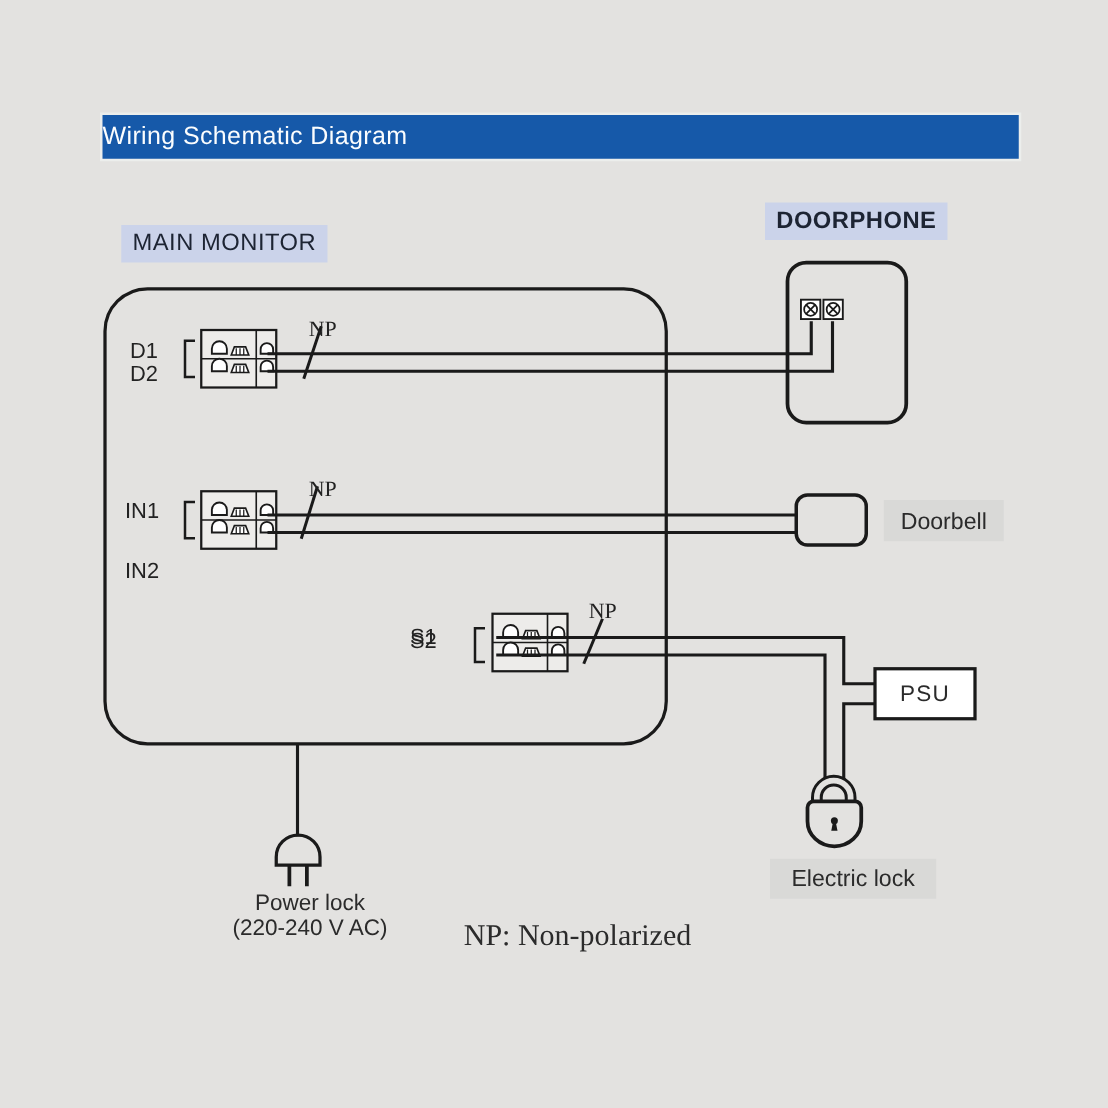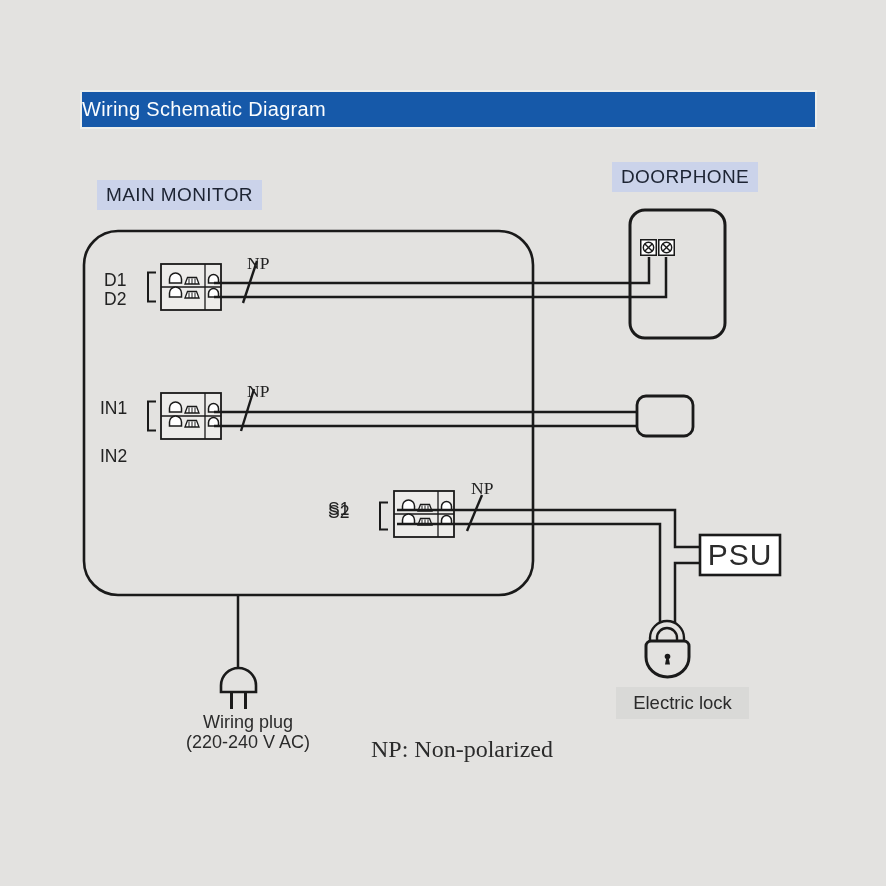--- a/index.html
+++ b/index.html
@@ -8,21 +8,21 @@
   .stage svg{position:absolute;left:0;top:0;}
   .abs{position:absolute;}
   .title-bar{left:82px;top:92px;width:733px;height:35px;background:#1659a9;color:#fbfdfe;
              font-size:20px;line-height:35px;padding-left:0;letter-spacing:.3px;
              box-shadow:0 0 0 2px #eceeec;}
   .hl-blue{background:#cbd3ea;color:#1d2433;font-size:19px;padding:4px 9px;letter-spacing:.4px;white-space:nowrap;}
   .hl-gray{background:#d9d9d7;color:#2b2b2b;font-size:18.5px;display:flex;align-items:center;justify-content:center;white-space:nowrap;}
   .pin{font-size:17.5px;color:#222;text-align:left;line-height:18px;}
   .np{font-size:17.5px;color:#222;line-height:18px;font-family:Liberation Serif, serif;}
   .psu-text{left:700px;top:535px;width:80px;height:40px;display:flex;align-items:center;justify-content:center;
-            font-size:30px;letter-spacing:1px;color:#2b2b2b;border-radius:19px;}
+            font-size:18px;letter-spacing:1px;color:#2b2b2b;border-radius:19px;}
   .caption{font-size:18px;color:#2b2b2b;text-align:center;line-height:20px;}
   .note{font-size:24px;color:#2b2b2b;font-family:Liberation Serif, serif;}
 </style>
 </head>
 <body>
 
 <div class="stage">
 
   <svg width="886" height="886" viewBox="0 0 886 886">
     <defs>
@@ -93,33 +93,34 @@
 
     <g>
       <path d="M221,692 v-6.5 a17.5,17.5 0 0 1 35,0 v6.5 z" fill="none" stroke="#1a1a1a" stroke-width="2.6"></path>
       <path d="M231.5,692 v17 M245.5,692 v17" stroke="#1a1a1a" stroke-width="3" fill="none"></path>
     </g>
   </svg>
 
   <div class="abs title-bar">Wiring Schematic Diagram</div>
 
   <div class="abs hl-blue" style="left:97px;top:180px;">MAIN MONITOR</div>
-  <div class="abs hl-blue" style="left:612px;top:162px;">DOORPHONE</div>
+  <div class="abs hl-blue" style="left:612px;top:162px;font-weight:bold;">DOORPHONE</div>
 
   <div class="abs pin" style="left:104px;top:271px;width:38px;">D1</div>
   <div class="abs pin" style="left:104px;top:290px;width:38px;">D2</div>
   <div class="abs pin" style="left:100px;top:399px;width:43px;">IN1</div>
   <div class="abs pin" style="left:100px;top:419px;width:43px;margin-top:28px;">IN2</div>
   <div class="abs pin" style="left:328px;top:500px;width:40px;">S1</div>
   <div class="abs pin" style="left:328px;top:503px;width:40px;">S2</div>
 
   <div class="abs np" style="left:247px;top:254px;">NP</div>
   <div class="abs np" style="left:247px;top:382px;">NP</div>
   <div class="abs np" style="left:471px;top:479px;">NP</div>
 
+  <div class="abs hl-gray" style="left:707px;top:400px;width:96px;height:33px;">Doorbell</div>
   <div class="abs psu-text">PSU</div>
   <div class="abs hl-gray" style="left:616px;top:687px;width:133px;height:32px;">Electric lock</div>
 
-  <div class="abs caption" style="left:168px;top:712px;width:160px;">Wiring plug</div>
+  <div class="abs caption" style="left:168px;top:712px;width:160px;">Power lock</div>
   <div class="abs caption" style="left:168px;top:732px;width:160px;">(220-240 V AC)</div>
 
   <div class="abs note" style="left:371px;top:736px;">NP: Non-polarized</div>
 </div>
 
 </body></html>

